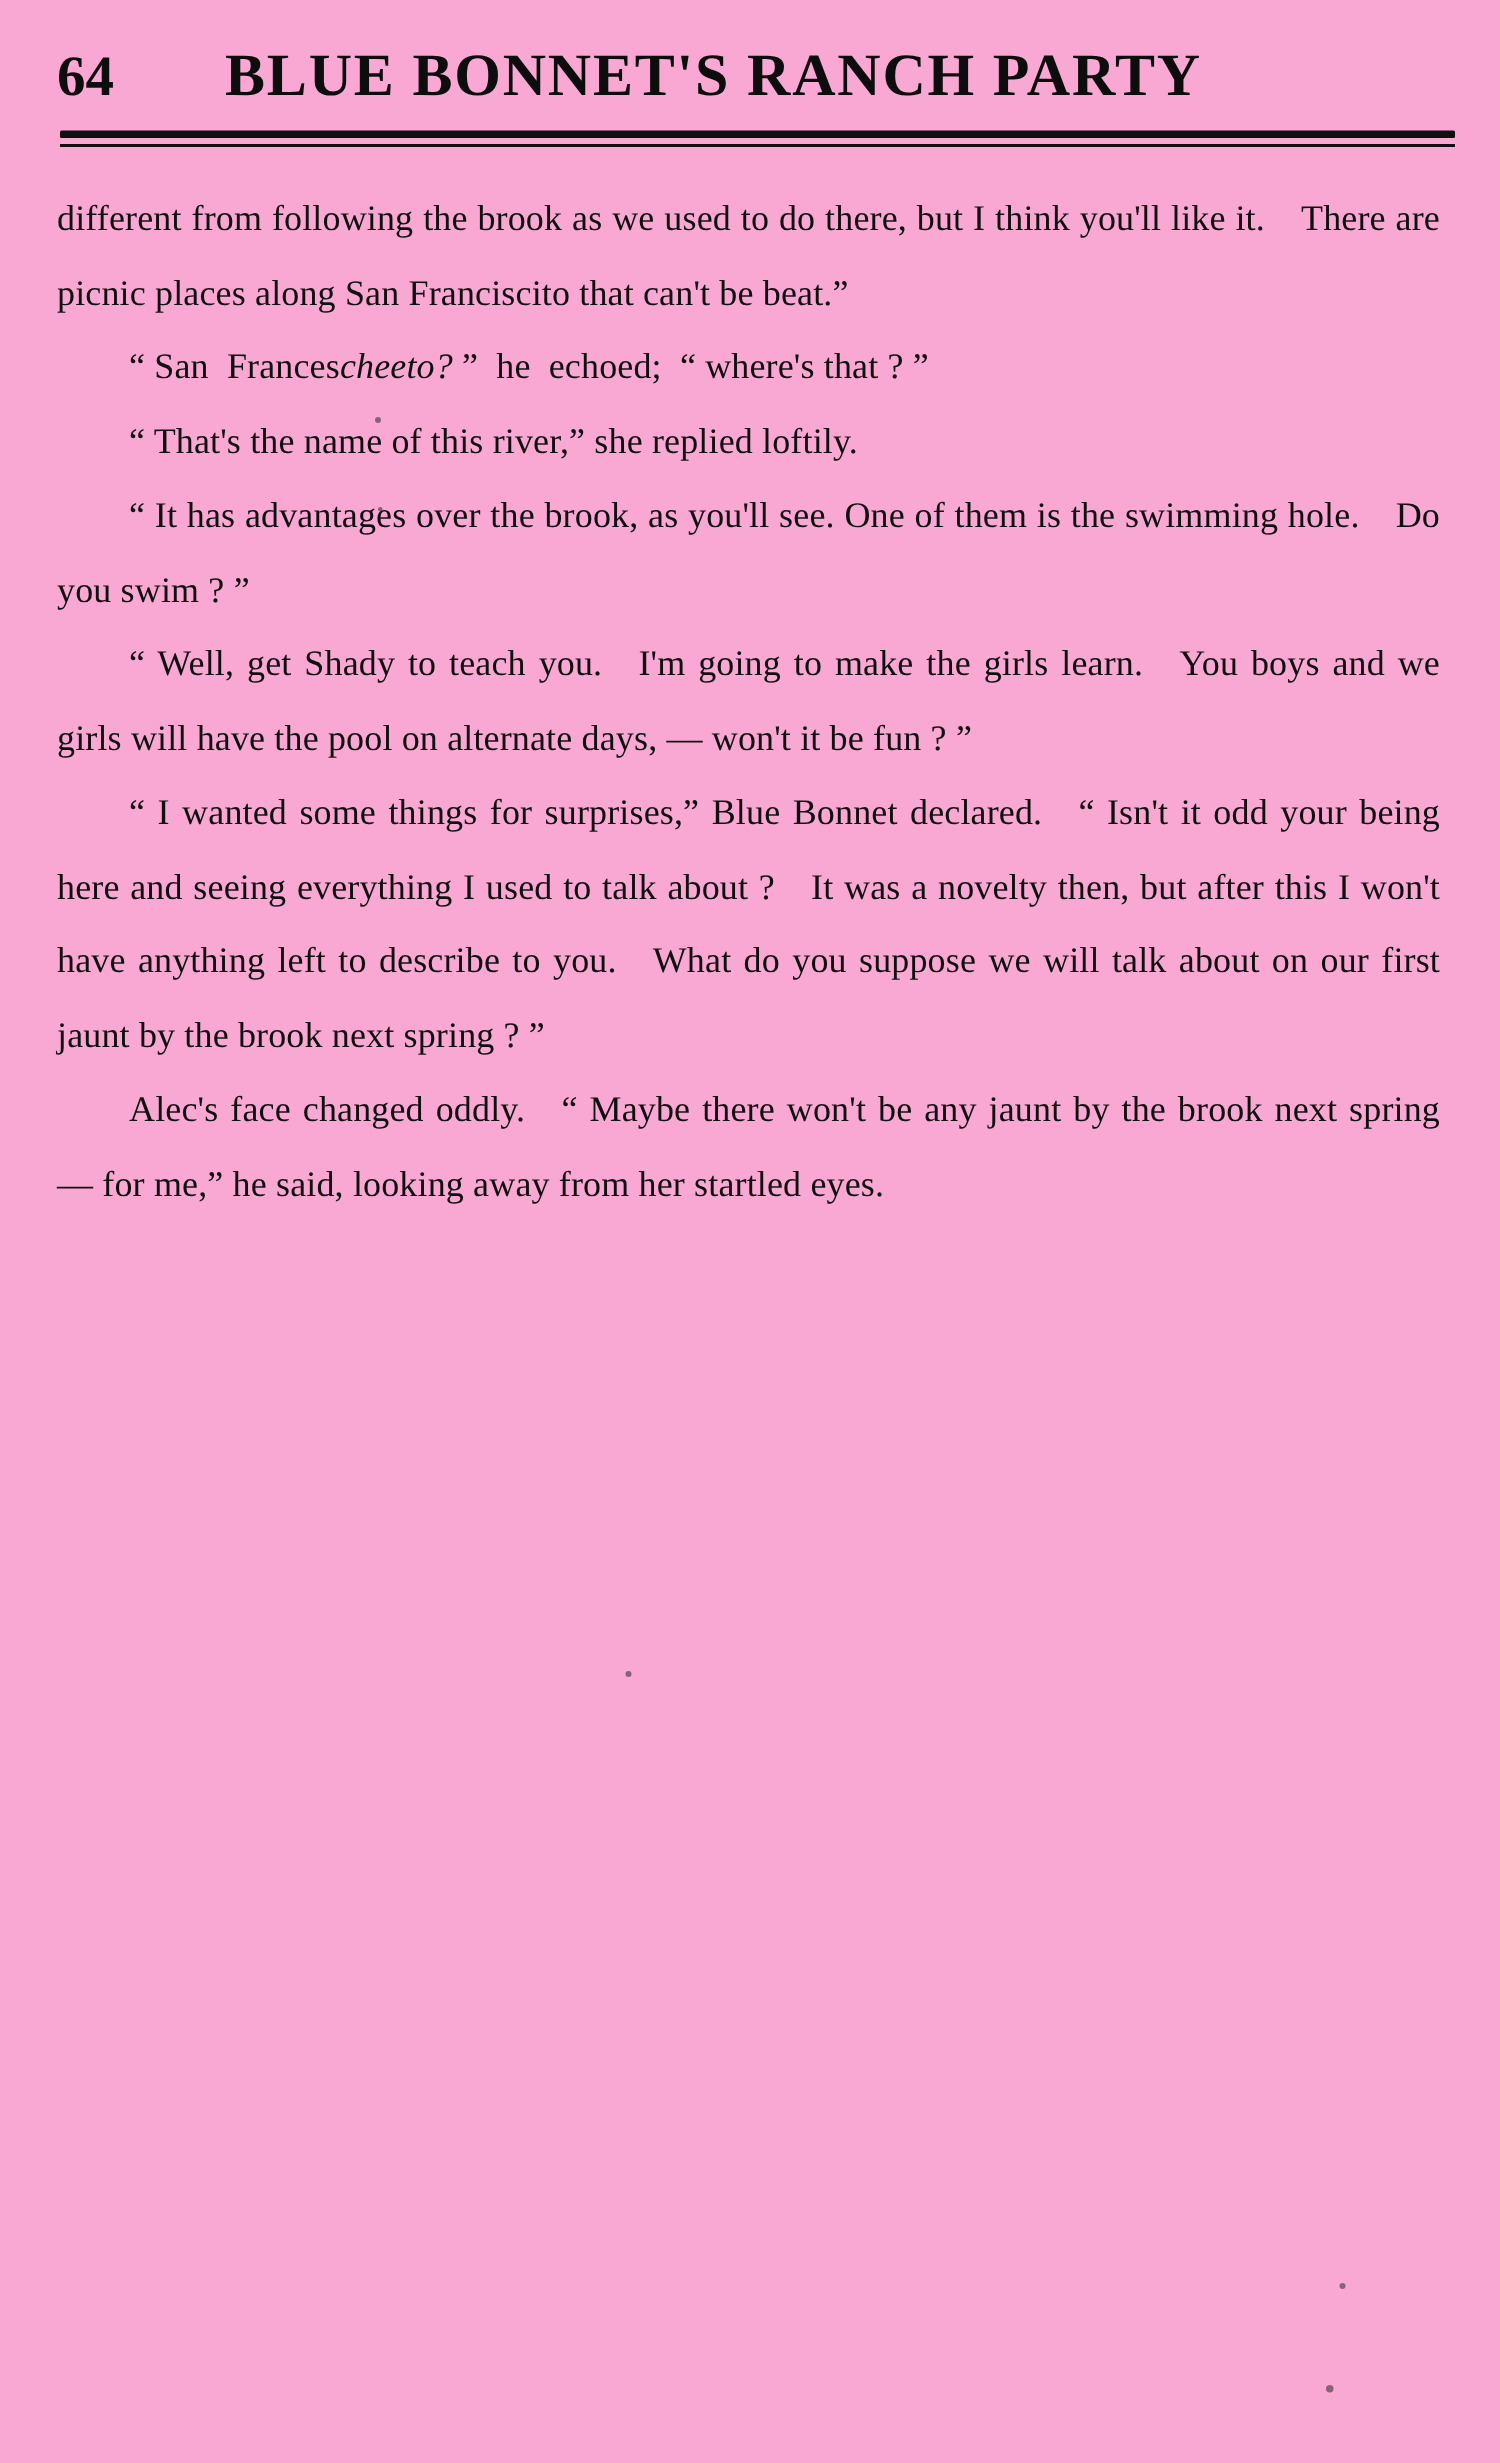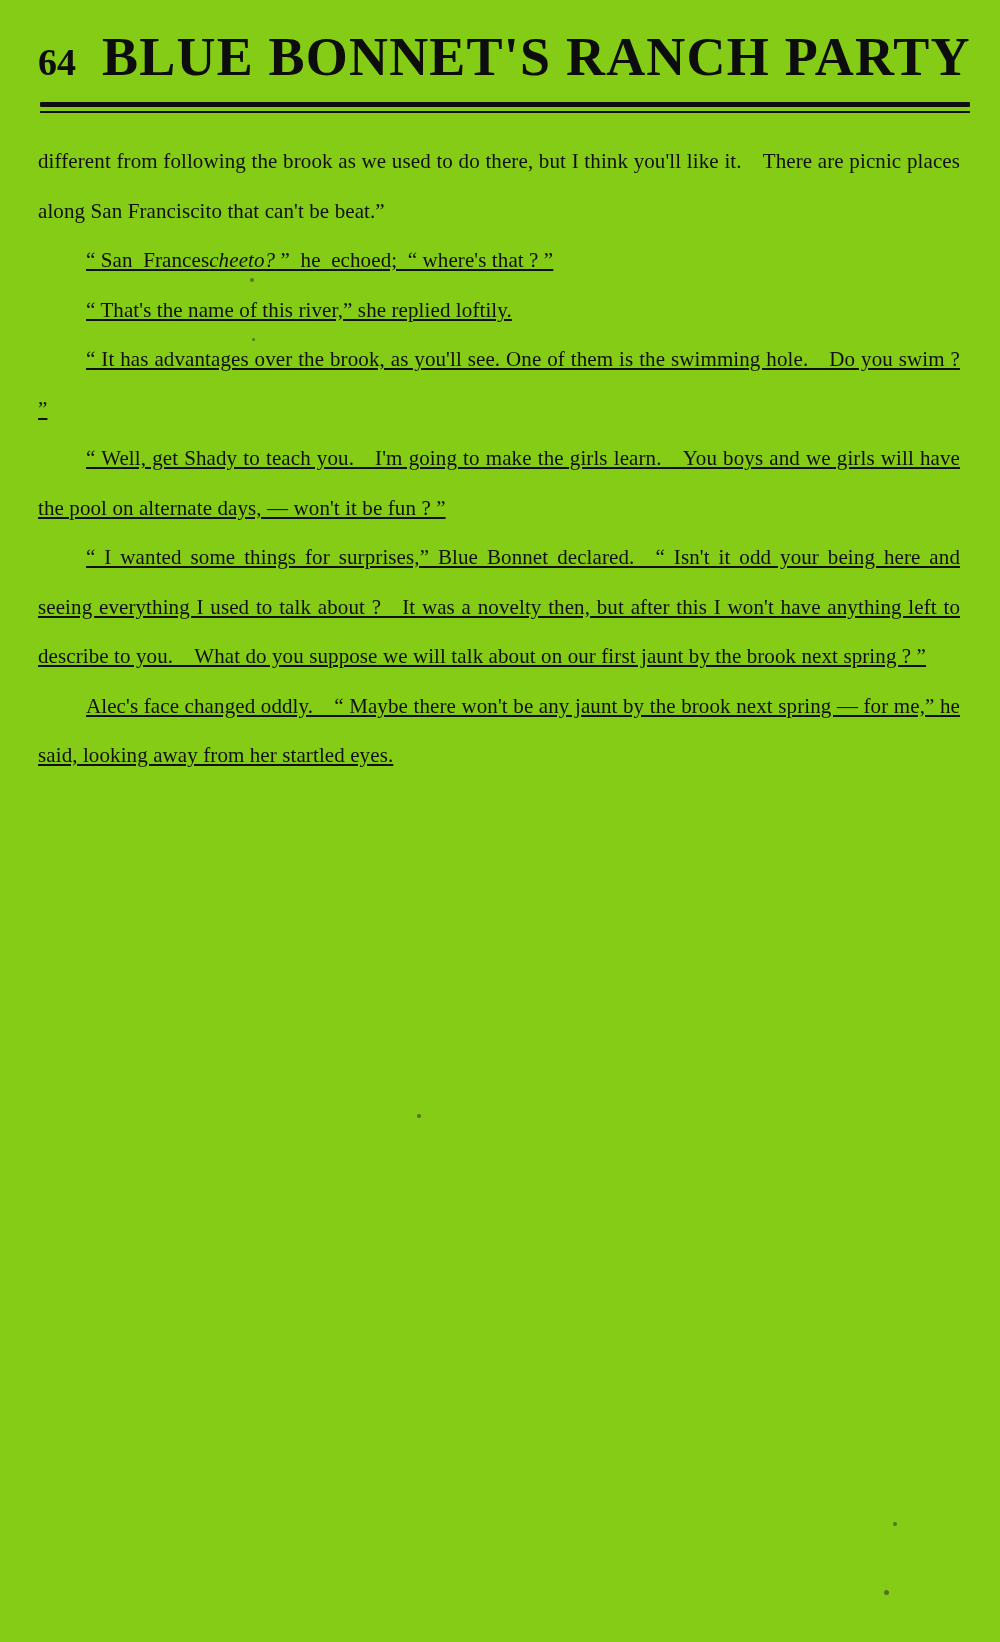--- a/index.html
+++ b/index.html
@@ -13,73 +13,73 @@
     font-family: "Liberation Serif", serif;
     color: #111111;
     overflow: hidden;
   }
   .page {
     position: relative;
     width: 1000px;
     height: 1642px;
     box-sizing: border-box;
     padding: 0;
-    background: #84cc16;
+    background: #f9a8d4;
   }
   .header {
     display: flex;
     align-items: baseline;
     justify-content: flex-start;
     padding: 26px 32px 0 38px;
     white-space: nowrap;
   }
   .folio {
     font-family: "Liberation Serif", serif;
     font-weight: bold;
     font-size: 38px;
     letter-spacing: 0px;
     color: #0d0d0d;
     margin-right: 26px;
   }
   .running-title {
     font-family: "Liberation Serif", serif;
     font-weight: bold;
-    font-size: 54px;
+    font-size: 40px;
     letter-spacing: 1.2px;
     color: #0d0d0d;
+    margin-left: 48px;
   }
   .rule-group {
     margin: 14px 30px 0 40px;
   }
   .rule-thick {
     height: 5px;
     background: #101010;
     border-radius: 1px;
   }
   .rule-thin {
     height: 2px;
     background: #101010;
     margin-top: 4px;
   }
   .body-text {
     margin: 24px 40px 0 38px;
-    font-size: 21px;
+    font-size: 24px;
     line-height: 49.5px;
     text-align: justify;
     text-justify: inter-word;
     color: #101010;
     letter-spacing: 0.1px;
   }
   .body-text p {
     margin: 0;
     text-indent: 0;
   }
   .body-text p.indent {
     text-indent: 48px;
-    text-decoration: underline;
   }
   .body-text i {
     font-style: italic;
   }
   .speck {
     position: absolute;
     background: #2a2a2a;
     border-radius: 50%;
     opacity: 0.55;
   }

